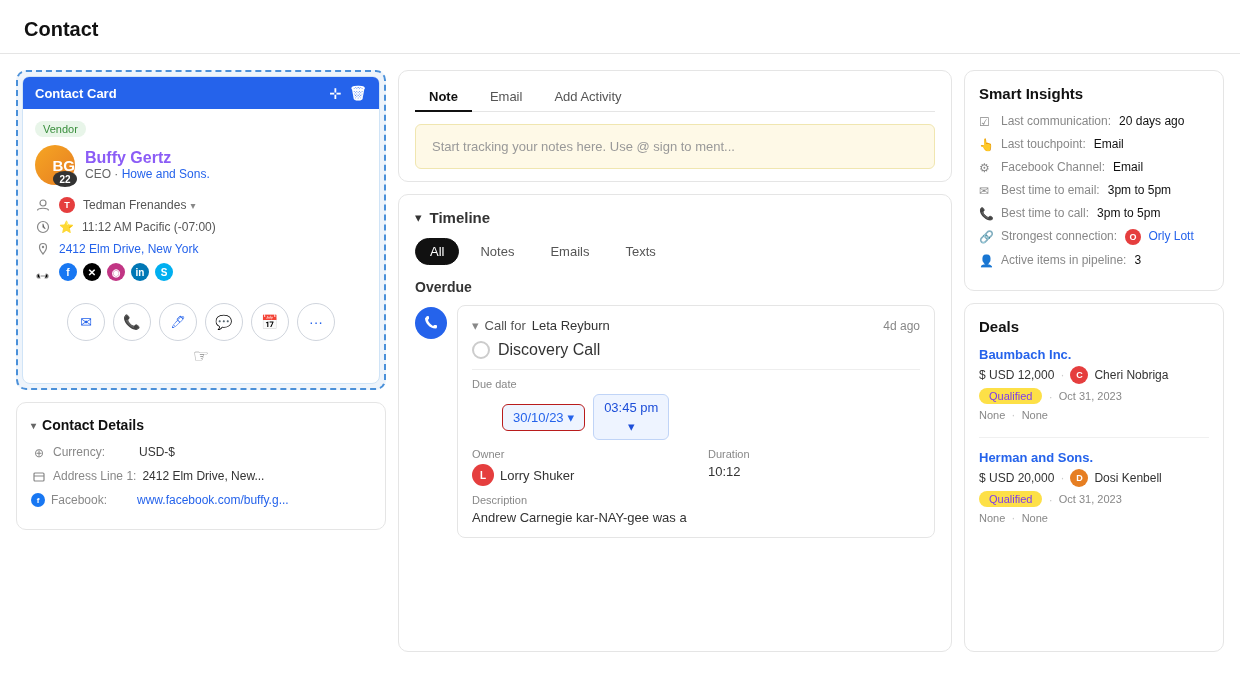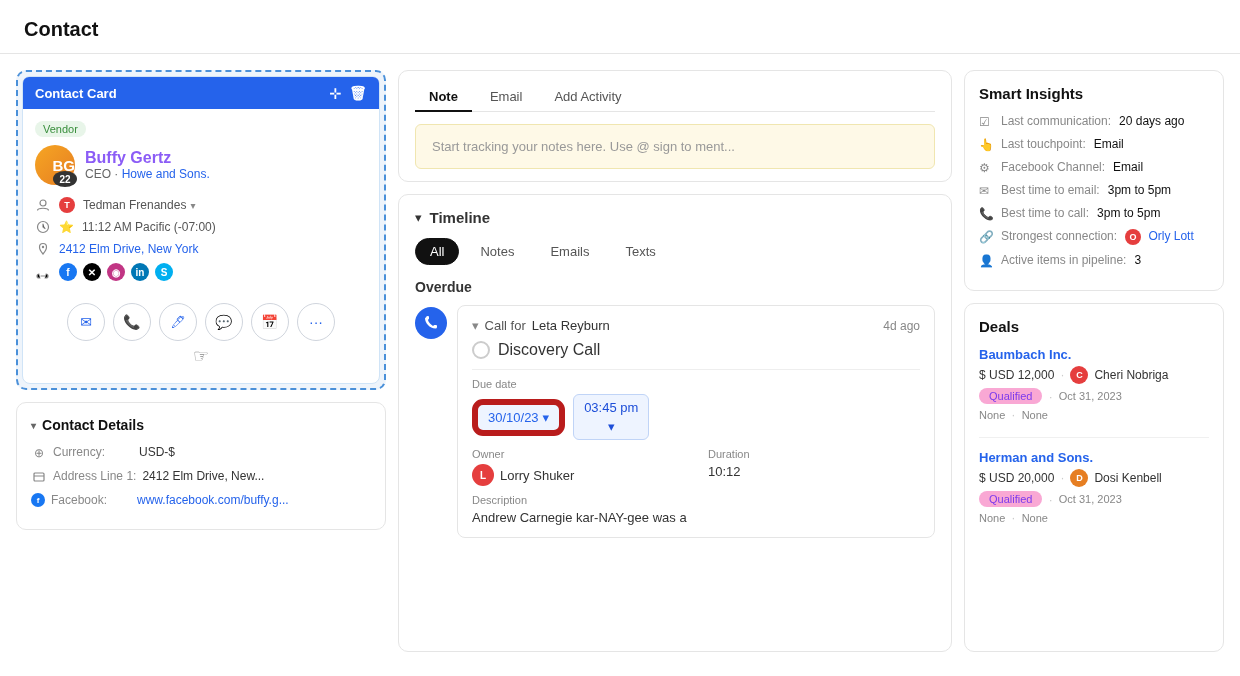--- a/index.html
+++ b/index.html
@@ -79,21 +79,21 @@
     .event-title { font-size: 13px; color: #555; display: flex; align-items: center; gap: 6px; }
     .event-title .name { color: #333; font-weight: 500; }
     .event-time { font-size: 12px; color: #888; }
     .event-task { display: flex; align-items: center; gap: 8px; margin-bottom: 10px; }
     .task-circle { width: 18px; height: 18px; border-radius: 50%; border: 2px solid #ccc; flex-shrink: 0; }
     .task-name { font-size: 16px; color: #333; }
     .event-divider { border: none; border-top: 1px solid #eee; margin: 8px 0; }
     .due-date-row { margin-bottom: 8px; }
     .due-label { font-size: 11px; color: #888; margin-bottom: 4px; }
     .due-value { display: flex; align-items: center; gap: 8px; }
-    .date-btn { background: #eef4ff; color: #2563eb; border: 6px solid #b91c1c; border-radius: 11px; padding: 5px 10px; font-size: 13px; cursor: pointer; display: flex; align-items: center; gap: 4px; }
+    .date-btn { background: #eef4ff; color: #2563eb; border: 1px solid #b91c1c; border-radius: 6px; padding: 5px 10px; font-size: 13px; cursor: pointer; display: flex; align-items: center; gap: 4px; margin-left: 30px; }
     .time-btn { background: #eef4ff; color: #1d4ed8; border: 1px solid #c0d4f7; border-radius: 6px; padding: 5px 10px; font-size: 13px; cursor: pointer; display: flex; align-items: center; gap: 4px; flex-direction: column; }
     .owner-duration-row { display: flex; gap: 24px; margin-bottom: 8px; }
     .od-col { flex: 1; }
     .od-label { font-size: 11px; color: #888; margin-bottom: 4px; }
     .od-value { display: flex; align-items: center; gap: 6px; font-size: 13px; color: #333; }
     .owner-avatar { width: 22px; height: 22px; border-radius: 50%; background: #e53e3e; color: #fff; font-size: 10px; font-weight: 700; display: flex; align-items: center; justify-content: center; flex-shrink: 0; }
     .description-section { margin-top: 4px; }
     .desc-label { font-size: 11px; color: #888; margin-bottom: 4px; }
     .desc-text { font-size: 13px; color: #333; }
 
@@ -109,21 +109,21 @@
     .orly-badge { width: 16px; height: 16px; background: #e53e3e; color: #fff; border-radius: 50%; font-size: 9px; font-weight: 700; display: inline-flex; align-items: center; justify-content: center; margin-right: 4px; }
 
     .deals-card { background: #fff; border: 1px solid #e5e5e5; border-radius: 10px; padding: 14px; flex: 1; }
     .deal-item { margin-bottom: 12px; padding-bottom: 12px; border-bottom: 1px solid #f0f0f0; }
     .deal-item:last-child { border-bottom: none; margin-bottom: 0; }
     .deal-name { color: #2563eb; font-weight: 600; font-size: 13px; margin-bottom: 4px; cursor: pointer; }
     .deal-amount { font-size: 12px; color: #333; display: flex; align-items: center; gap: 6px; margin-bottom: 4px; }
     .deal-owner-badge { width: 18px; height: 18px; border-radius: 50%; background: #e53e3e; color: #fff; font-size: 9px; font-weight: 700; display: inline-flex; align-items: center; justify-content: center; }
     .deal-owner-badge-d { background: #e67e22; }
     .deal-tags { display: flex; align-items: center; gap: 6px; flex-wrap: wrap; margin-bottom: 3px; }
-    .qualified-badge { background: #f9a8d4; color: #7c3aed; border-radius: 12px; padding: 2px 10px; font-size: 11px; font-weight: 500; }
+    .qualified-badge { background: #fde047; color: #7c3aed; border-radius: 12px; padding: 2px 10px; font-size: 11px; font-weight: 500; }
     .deal-date { font-size: 11px; color: #888; }
     .deal-none { font-size: 11px; color: #888; }
     .dot { color: #ccc; }
   </style>
 </head>
 <body>
 
 <div class="page-wrapper">
   <div class="page-header">
     <h1 class="page-title">Contact</h1>

